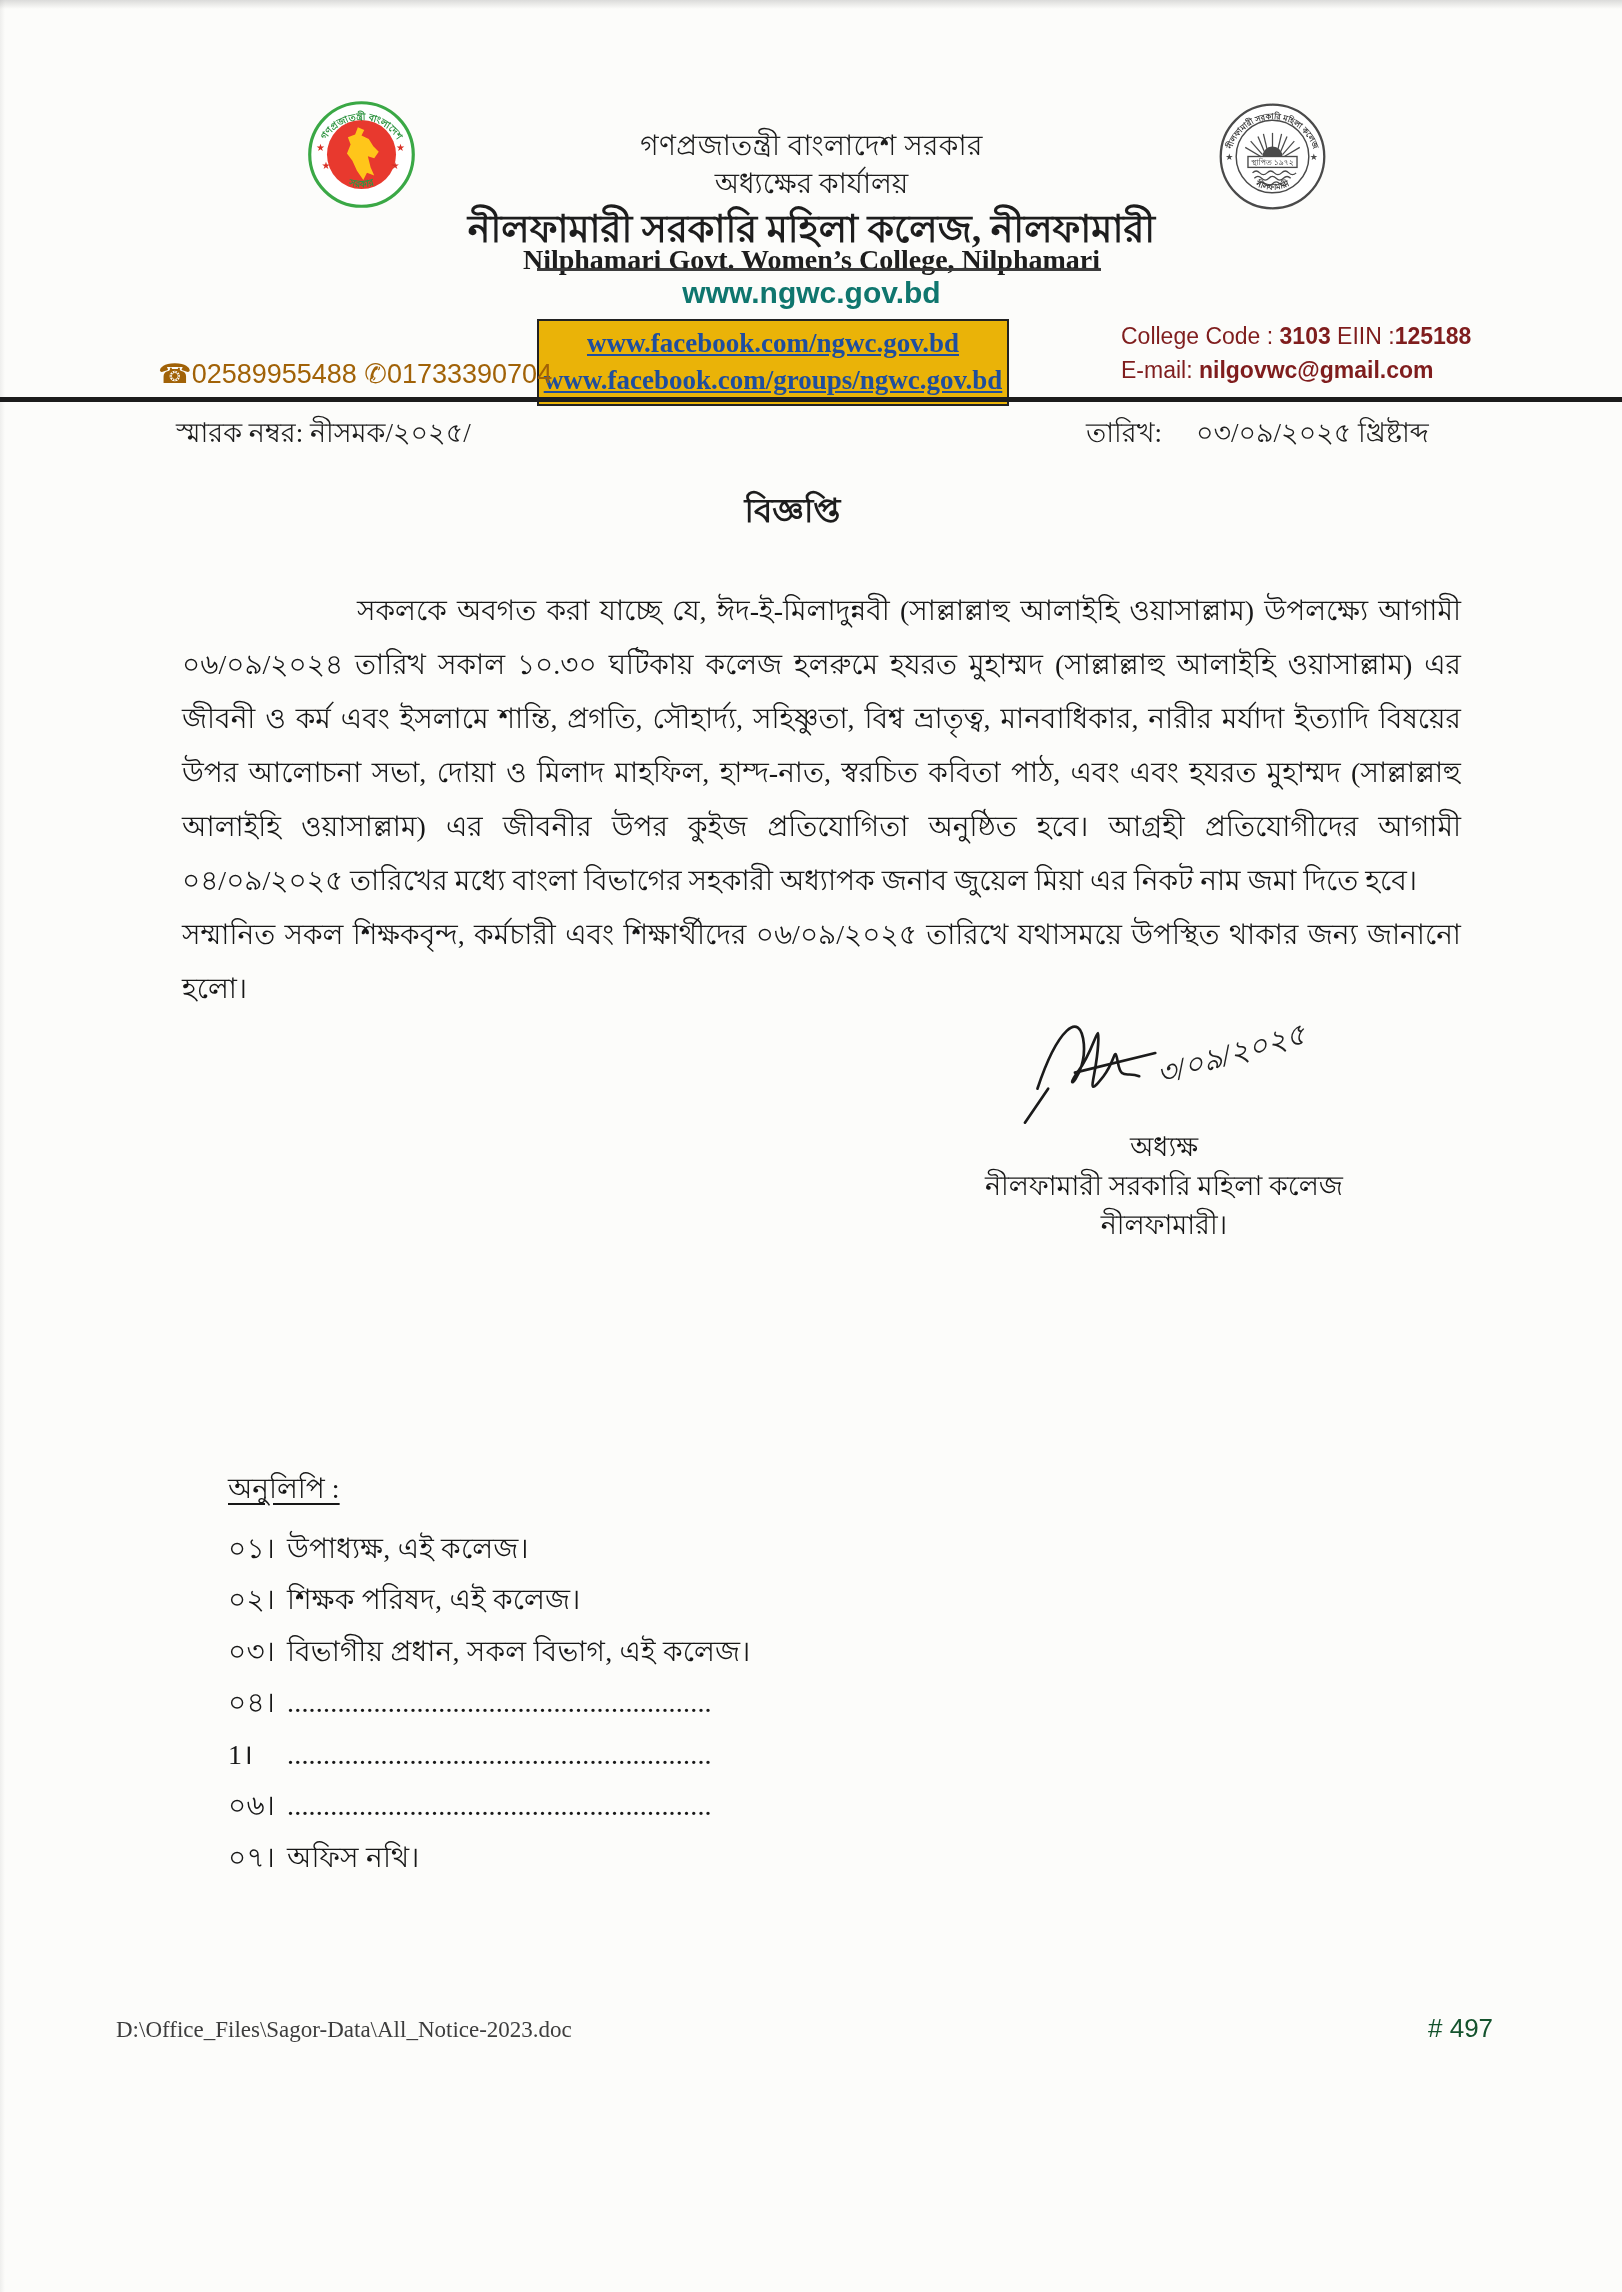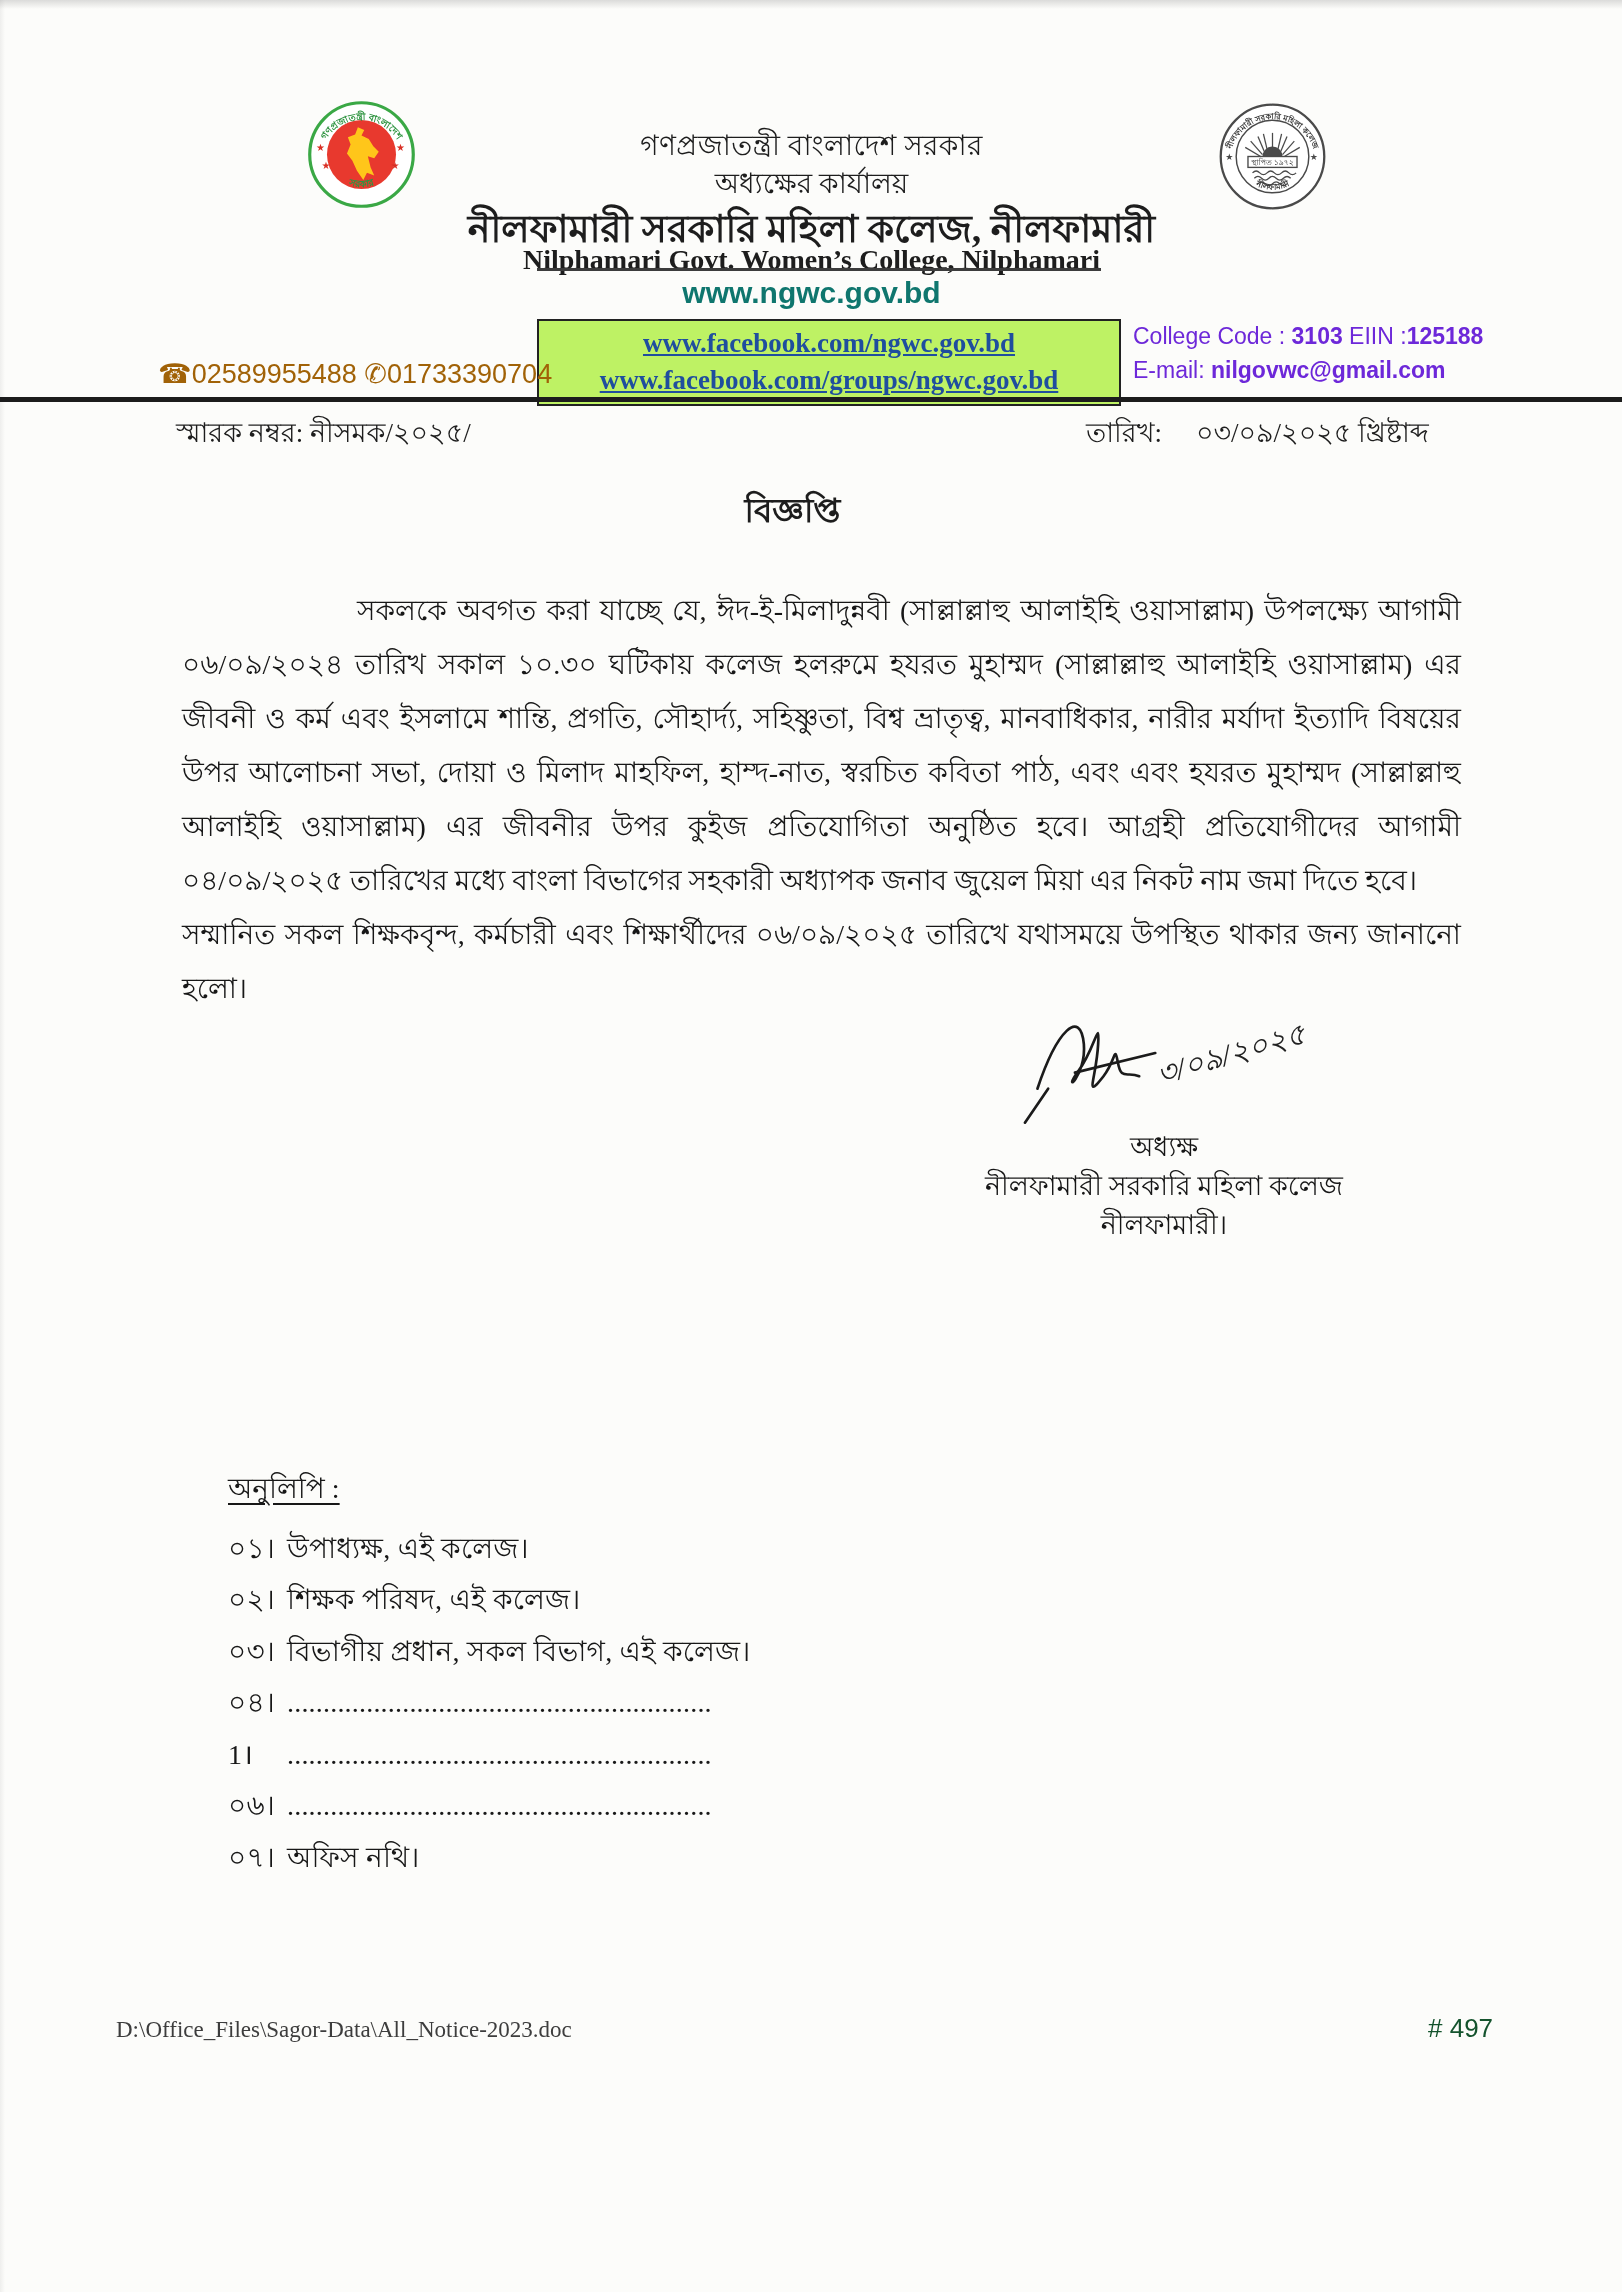--- a/index.html
+++ b/index.html
@@ -26,28 +26,28 @@
   .hdr { position:absolute; left:274px; width:1075px; text-align:center; }
   .hdr-govt    { top:124px; font-size:28px; letter-spacing:0.4px; }
   .hdr-office  { top:162px; font-size:28px; }
   .hdr-college { top:199px; font-size:38px; font-weight:bold; }
   .hdr-english { top:244px; font-size:28px; font-weight:bold; font-family:"Liberation Serif",serif; }
   .hdr-site    { top:276px; font-size:30px; font-weight:bold;
                  font-family:"Liberation Sans","DejaVu Sans",sans-serif; color:#0f766e; }
 
   .hdr-divider { position:absolute; left:537px; top:268px; width:564px; height:2.7px; background:#3c3c3c; }
 
-  .fb-box { position:absolute; left:537px; top:319px; width:584px; height:87px;
-    border:2.7px solid #222; background:#bef264; text-align:center;
+  .fb-box { position:absolute; left:537px; top:319px; width:472px; height:87px;
+    border:2.7px solid #222; background:#eab308; text-align:center;
     display:flex; flex-direction:column; justify-content:center; gap:3.6px; }
   .fb-link { font-size:27px; font-weight:bold; color:#1f4e9e; text-decoration:underline;
     font-family:"Liberation Serif",serif; line-height:1.25; }
 
   .contact { position:absolute; left:1121px; top:319px; width:484px;
-    font-family:"Liberation Sans","DejaVu Sans",sans-serif; font-size:23px; color:#6d28d9; line-height:34px;margin-left:12px; }
+    font-family:"Liberation Sans","DejaVu Sans",sans-serif; font-size:23px; color:#7f1d1d; line-height:34px; }
   .contact b { font-weight:bold; }
 
   .phone-line { position:absolute; left:158px; top:358px; font-size:27px; color:#a16207;
     font-family:"Liberation Sans","DejaVu Sans",sans-serif; }
   .phone-line .pic { font-size:27px; }
 
   .main-rule { position:absolute; left:0; top:397px; width:1623px; height:4.5px; background:#1c1c1c; }
 
   .memo-row  { position:absolute; left:0; top:412px; width:1623px; font-size:27px; }
   .memo-no   { position:absolute; left:176px; }

